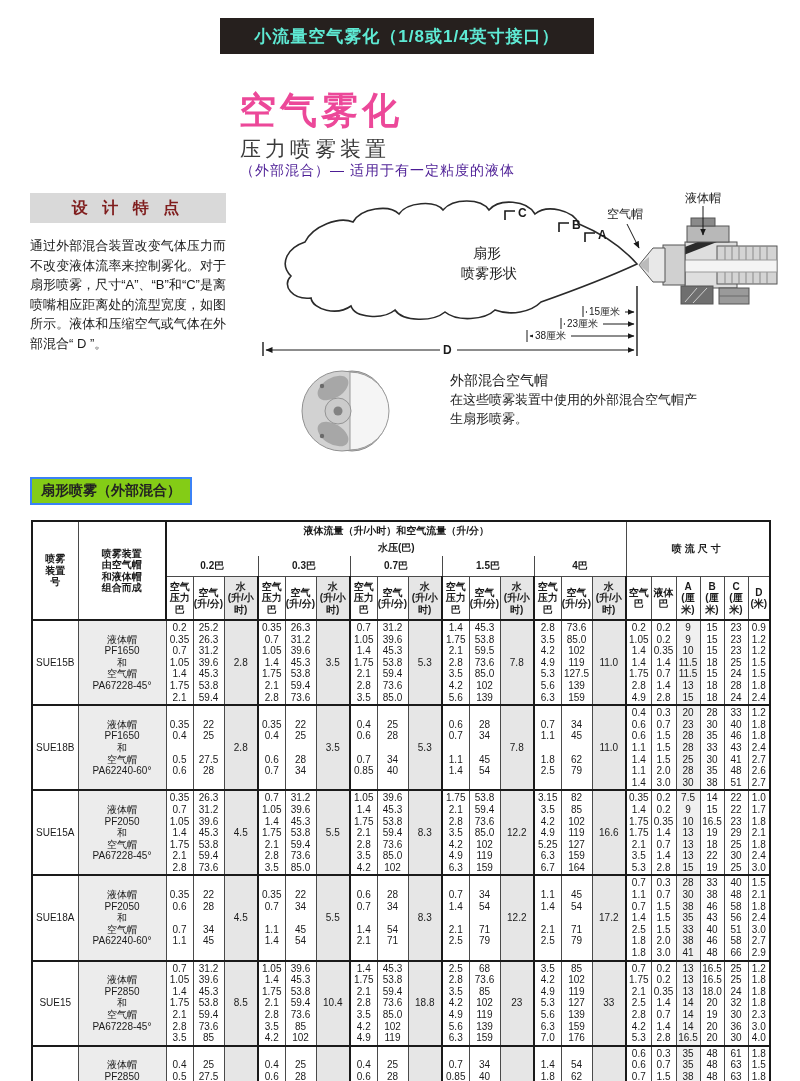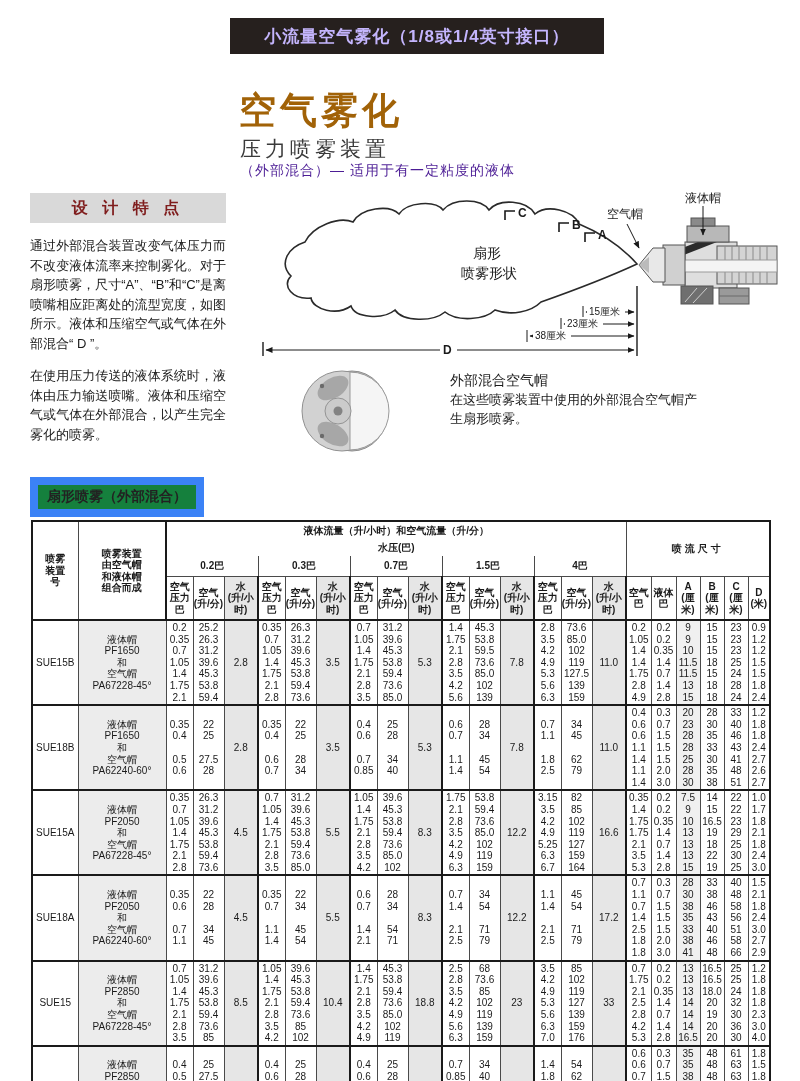--- a/index.html
+++ b/index.html
@@ -1,27 +1,27 @@
 <!DOCTYPE html>
 <html><head>
 <meta charset="utf-8">
 <style>
   html,body{margin:0;padding:0;background:#fff;}
   .page{position:relative;width:800px;height:1081px;background:#fff;overflow:hidden;
         font-family:"Liberation Sans","DejaVu Sans",sans-serif;color:#1a1a1a;}
-  .banner{position:absolute;left:230px;top:18px;width:374px;height:36px;background:#26201e;color:#c4b5fd;
+  .banner{position:absolute;left:220px;top:18px;width:374px;height:36px;background:#26201e;color:#5eead4;
           font-size:17px;font-weight:bold;display:flex;align-items:center;justify-content:center;letter-spacing:1px;}
-  .title{position:absolute;left:239px;top:86px;font-size:37px;font-weight:bold;letter-spacing:4px;color:#a16207;}
+  .title{position:absolute;left:239px;top:86px;font-size:37px;font-weight:bold;letter-spacing:4px;color:#ec4899;}
   .subtitle{position:absolute;left:240px;top:135px;font-size:21px;letter-spacing:4px;color:#3a3a3a;}
   .subtitle2{position:absolute;left:240px;top:162px;font-size:14px;color:#4c1d95;letter-spacing:1px;}
   .leftcol{position:absolute;left:30px;top:193px;width:196px;}
   .feat-head{background:#d9d9d9;height:30px;display:flex;align-items:center;justify-content:center;
              font-weight:bold;font-size:16px;letter-spacing:5px;color:#7f1d1d;}
   .leftcol p{font-size:13px;line-height:1.5;margin:13px 0 0;text-align:justify;}
-  .sec-label{position:absolute;left:30px;top:477px;border:8px solid #3b82f6;background:#15803d;
+  .sec-label{position:absolute;left:30px;top:477px;border:2px solid #3b82f6;background:#84cc16;
              font-weight:bold;font-size:14px;padding:3px 9px;color:#222;}
   .diagram{position:absolute;left:235px;top:190px;}
   .aircap{position:absolute;left:300px;top:365px;}
   .cap-title{position:absolute;left:450px;top:372px;font-size:14px;font-weight:normal;}
   .cap-text{position:absolute;left:450px;top:391px;width:252px;font-size:13px;line-height:1.45;}
   svg text{font-family:"Liberation Sans","DejaVu Sans",sans-serif;fill:#1a1a1a;}
   .ptable{position:absolute;left:31px;top:520px;width:738px;border-collapse:collapse;table-layout:fixed;
           border:2px solid #1a1a1a;}
   .ptable th,.ptable td{border:1px solid #4a4a4a;text-align:center;vertical-align:middle;
           white-space:pre-line;padding:1px 0;}
@@ -44,21 +44,20 @@
 <div class="page">
 
   <div class="banner">小流量空气雾化（1/8或1/4英寸接口）</div>
   <div class="title">空气雾化</div>
   <div class="subtitle">压力喷雾装置</div>
   <div class="subtitle2">（外部混合）— 适用于有一定粘度的液体</div>
 
   <div class="leftcol">
     <div class="feat-head">设 计 特 点</div>
     <p>通过外部混合装置改变气体压力而不改变液体流率来控制雾化。对于扇形喷雾，尺寸“A”、“B”和“C”是离喷嘴相应距离处的流型宽度，如图所示。液体和压缩空气或气体在外部混合“ D ”。</p>
-    <p>在使用压力传送的液体系统时，液体由压力输送喷嘴。液体和压缩空气或气体在外部混合，以产生完全雾化的喷雾。</p>
   </div>
   <div class="sec-label">扇形喷雾（外部混合）</div>
 
   <svg class="diagram" width="555" height="175" viewBox="0 0 555 175">
     <defs>
       <marker id="ah" markerWidth="9" markerHeight="8" refX="6.5" refY="3" orient="auto" markerUnits="userSpaceOnUse">
         <path d="M0,0 L7,3 L0,6 Z" fill="#1a1a1a"></path>
       </marker>
     </defs>
 

